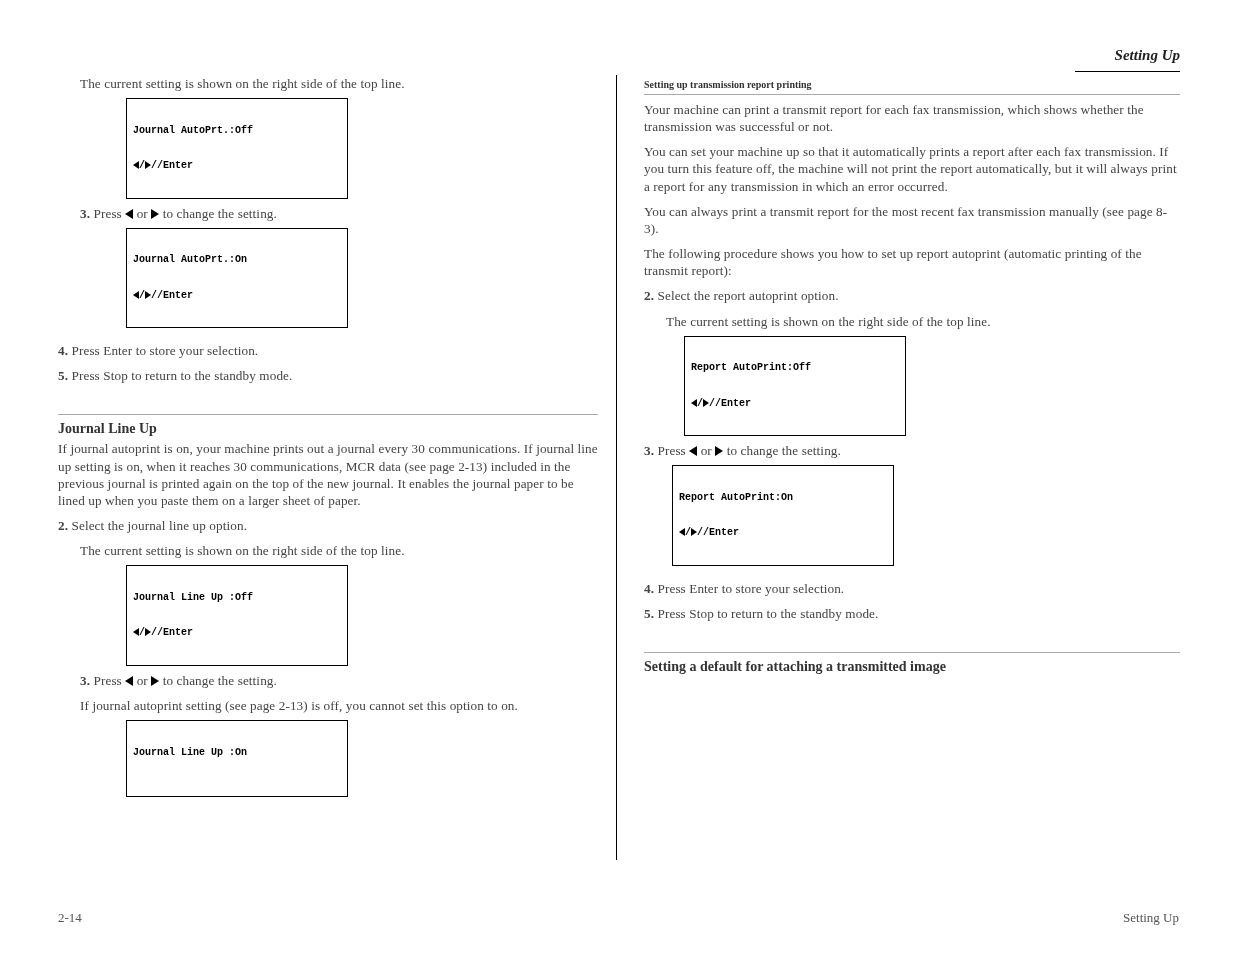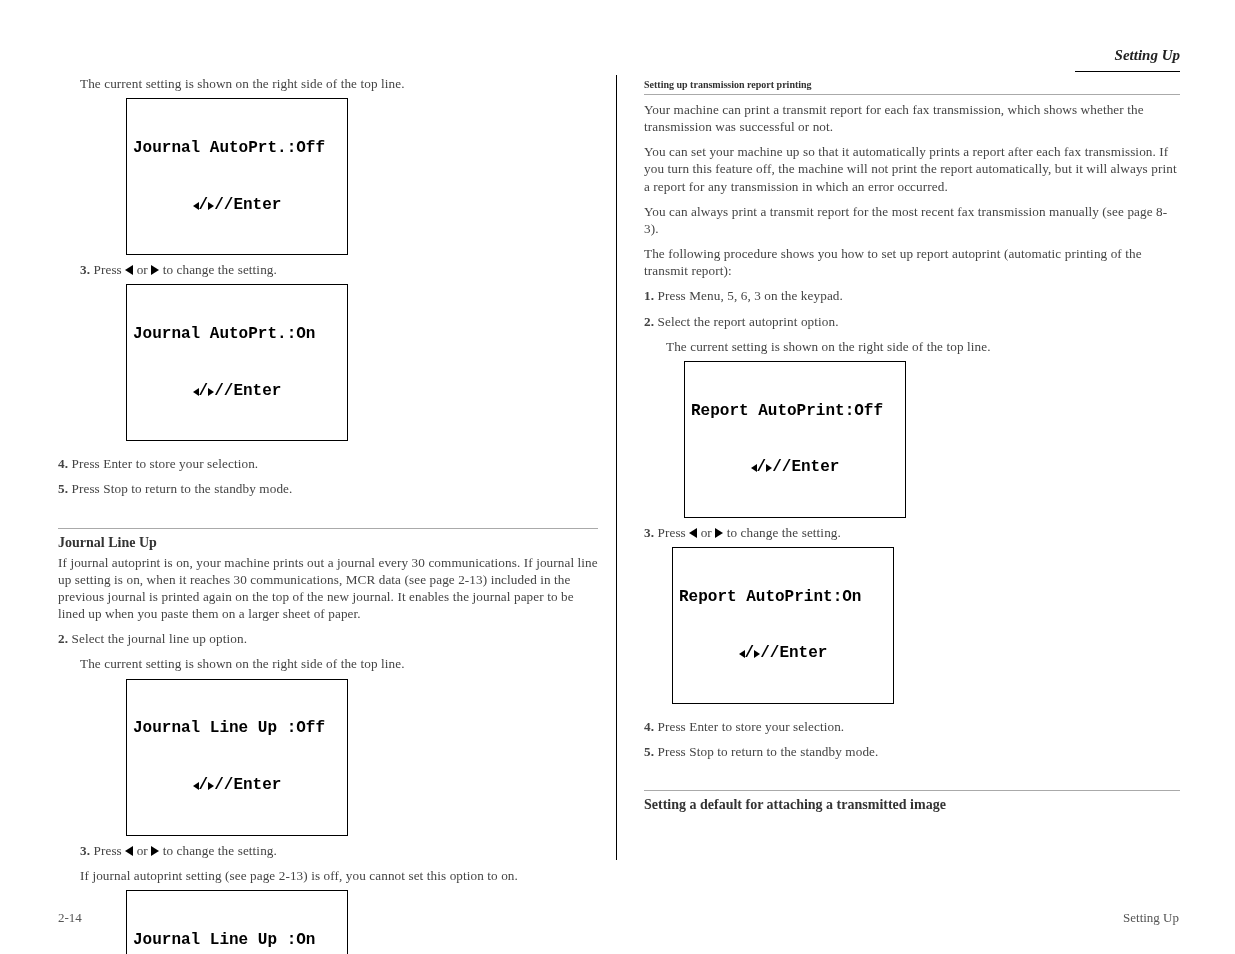--- a/index.html
+++ b/index.html
@@ -51,27 +51,27 @@
   .col-right { left: 644px; width: 536px; }
   .para { font-family: "Times New Roman", serif; font-size: 13.2px; line-height: 1.30; color: #444; letter-spacing: .1px; }
   .step { margin: 0 0 8px 0; }
   .step-num { font-weight: bold; }
   .lcd {
     border: 1.5px solid #000;
     width: 208px;
     padding: 2px 6px 2px 6px;
     font-family: "Courier New", monospace;
     font-weight: bold;
-    font-size: 16px;
+    font-size: 10px;
     line-height: 1.18;
     white-space: pre;
     letter-spacing: 0px;
     margin: 6px 0 6px 68px;
   }
-  .lcd-line2 { text-align: center; }
+  .lcd-line2 { text-align: left; }
   .tri { display:inline-block; width:0;height:0; vertical-align:-1px;}
   .tri-l { border-top:5px solid transparent; border-bottom:5px solid transparent; border-right:8px solid #000;}
   .tri-r { border-top:5px solid transparent; border-bottom:5px solid transparent; border-left:8px solid #000;}
   .tri-l-sm { border-top:4px solid transparent; border-bottom:4px solid transparent; border-right:6px solid #000;}
   .tri-r-sm { border-top:4px solid transparent; border-bottom:4px solid transparent; border-left:6px solid #000;}
   .press-line { margin-left: 22px; }
   .gap-s { height: 8px; }
   .gap-m { height: 18px; }
   .footer {
     position: absolute;
@@ -161,21 +161,20 @@
     <div class="sect-head" style="font-size:10px;">Setting up transmission report printing</div>
     <hr class="h-rule-light">
     <div class="para">Your machine can print a transmit report for each fax transmission, which shows whether the transmission was successful or not.</div>
     <div class="gap-s"></div>
     <div class="para">You can set your machine up so that it automatically prints a report after each fax transmission. If you turn this feature off, the machine will not print the report automatically, but it will always print a report for any transmission in which an error occurred.</div>
     <div class="gap-s"></div>
     <div class="para">You can always print a transmit report for the most recent fax transmission manually (see page 8-3).</div>
     <div class="gap-s"></div>
     <div class="para">The following procedure shows you how to set up report autoprint (automatic printing of the transmit report):</div>
     <div class="gap-s"></div>
-    <div class="para step"><span class="step-num">1.</span> <span>Press Menu, 5, 6, 3 on the keypad.</span></div>
     <div class="para step"><span class="step-num">2.</span> <span>Select the report autoprint option.</span></div>
     <div class="para" style="margin-left:22px;">The current setting is shown on the right side of the top line.</div>
 
     <div class="lcd" style="margin-left:40px;">
       <div>Report AutoPrint:Off</div>
       <div class="lcd-line2"><span class="tri tri-l-sm"></span>/<span class="tri tri-r-sm"></span>/<span>/Enter</span></div>
     </div>
 
     <div class="para press-line" style="margin-left:0;">
       <span class="step-num">3.</span>

